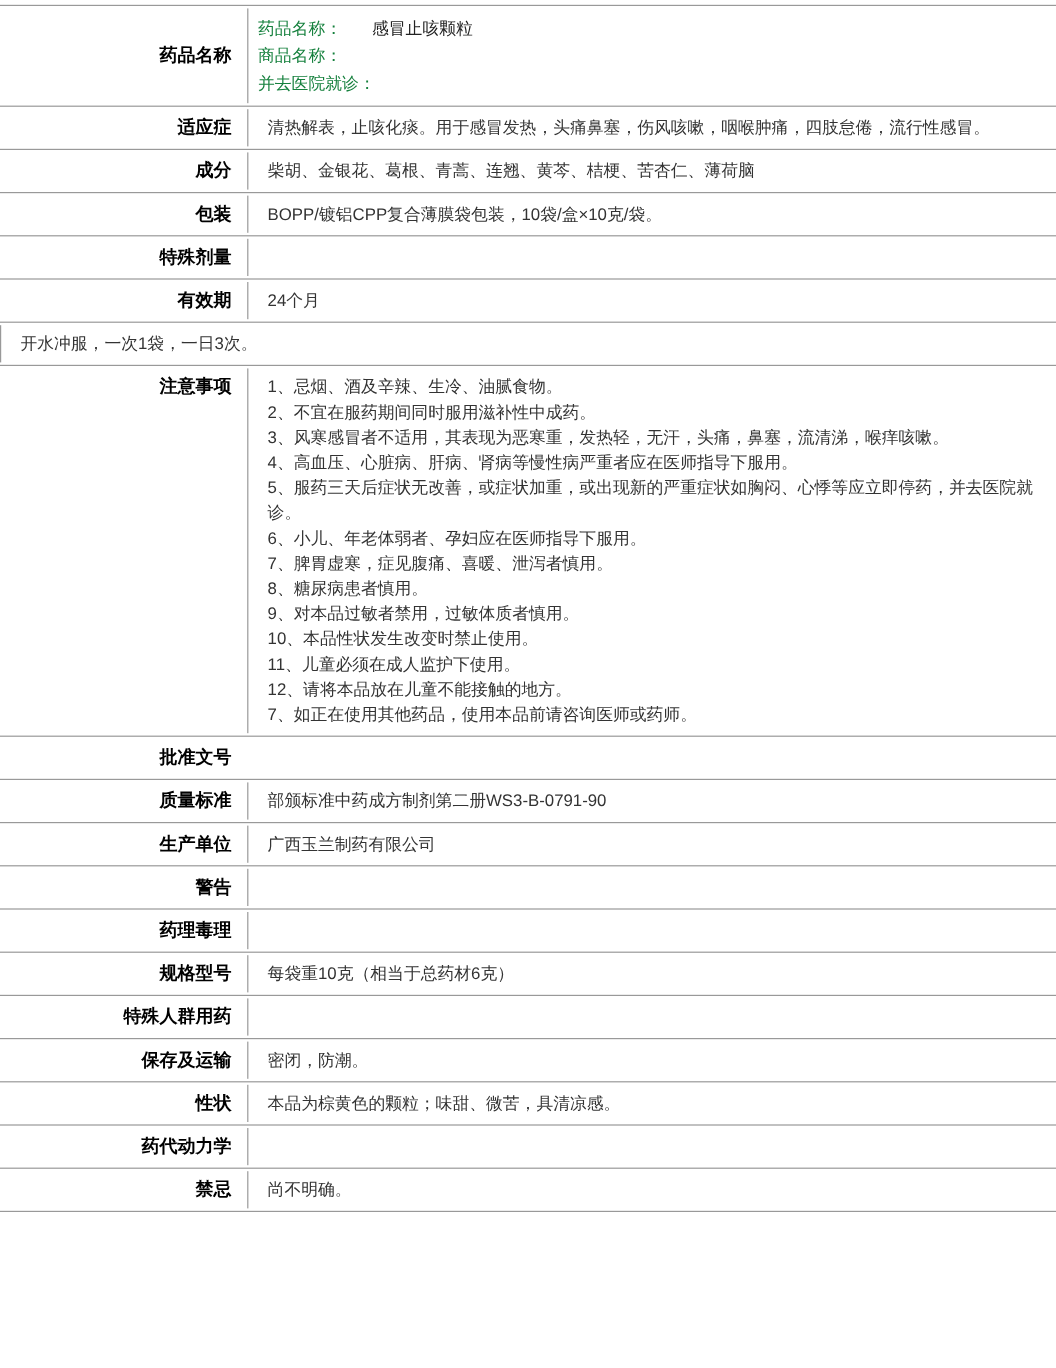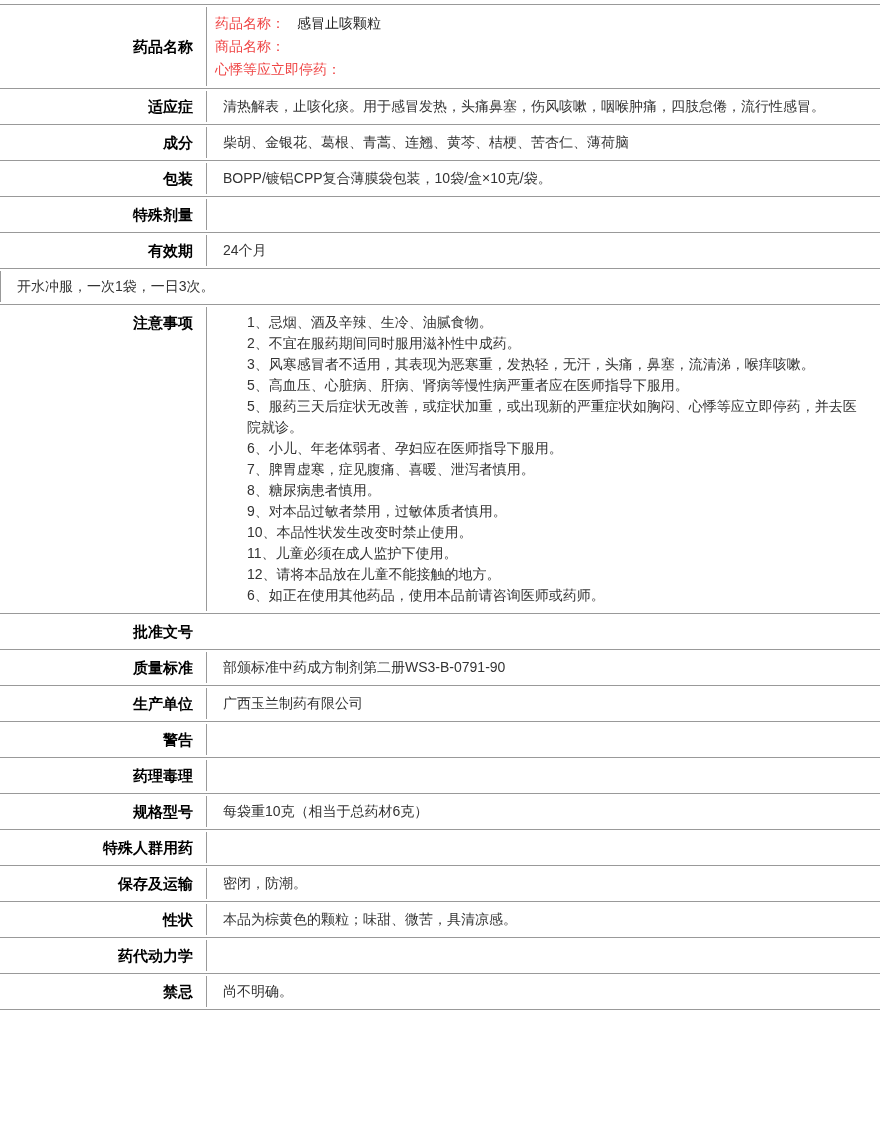--- a/index.html
+++ b/index.html
@@ -45,35 +45,35 @@
   
   .row-name .cell-label {
     display: flex;
     align-items: center;
     justify-content: flex-end;
   }
   .row-name .cell-value {
     padding-left: 8px;
     line-height: 23px;
   }
-  .muted { color: #ef4444; }
-  .name-value { color: #222222; margin-left: 12px; }
-  .notice-line { line-height: 21px; margin-left: 24px; }
+  .muted { color: #15803d; }
+  .name-value { color: #222222; margin-left: 25px; }
+  .notice-line { line-height: 21px; }
 </style>
 </head>
 <body>
 
 <div class="drug-table">
 
   <div class="row row-name">
     <div class="cell-label">药品名称</div>
     <div class="cell-value">
       <div class="name-line"><span class="muted">药品名称：</span><span class="name-value">感冒止咳颗粒</span></div>
       <div class="name-line"><span class="muted">商品名称：</span><span class="name-value"></span></div>
-      <div class="name-line"><span class="muted">心悸等应立即停药：</span><span class="name-value"></span></div>
+      <div class="name-line"><span class="muted">并去医院就诊：</span><span class="name-value"></span></div>
     </div>
   </div>
 
   <div class="row">
     <div class="cell-label">适应症</div>
     <div class="cell-value">清热解表，止咳化痰。用于感冒发热，头痛鼻塞，伤风咳嗽，咽喉肿痛，四肢怠倦，流行性感冒。</div>
   </div>
 
   <div class="row">
     <div class="cell-label">成分</div>
@@ -99,30 +99,30 @@
   <div class="row">
     <div class="cell-value">开水冲服，一次1袋，一日3次。</div>
   </div>
 
   <div class="row">
     <div class="cell-label">注意事项</div>
     <div class="cell-value">
       <div class="notice-line">1、忌烟、酒及辛辣、生冷、油腻食物。</div>
       <div class="notice-line">2、不宜在服药期间同时服用滋补性中成药。</div>
       <div class="notice-line">3、风寒感冒者不适用，其表现为恶寒重，发热轻，无汗，头痛，鼻塞，流清涕，喉痒咳嗽。</div>
-      <div class="notice-line">5、高血压、心脏病、肝病、肾病等慢性病严重者应在医师指导下服用。</div>
+      <div class="notice-line">4、高血压、心脏病、肝病、肾病等慢性病严重者应在医师指导下服用。</div>
       <div class="notice-line">5、服药三天后症状无改善，或症状加重，或出现新的严重症状如胸闷、心悸等应立即停药，并去医院就诊。</div>
       <div class="notice-line">6、小儿、年老体弱者、孕妇应在医师指导下服用。</div>
       <div class="notice-line">7、脾胃虚寒，症见腹痛、喜暖、泄泻者慎用。</div>
       <div class="notice-line">8、糖尿病患者慎用。</div>
       <div class="notice-line">9、对本品过敏者禁用，过敏体质者慎用。</div>
       <div class="notice-line">10、本品性状发生改变时禁止使用。</div>
       <div class="notice-line">11、儿童必须在成人监护下使用。</div>
       <div class="notice-line">12、请将本品放在儿童不能接触的地方。</div>
-      <div class="notice-line">6、如正在使用其他药品，使用本品前请咨询医师或药师。</div>
+      <div class="notice-line">7、如正在使用其他药品，使用本品前请咨询医师或药师。</div>
     </div>
   </div>
 
   <div class="row">
     <div class="cell-label">批准文号</div>
   </div>
 
   <div class="row">
     <div class="cell-label">质量标准</div>
     <div class="cell-value">部颁标准中药成方制剂第二册WS3-B-0791-90</div>

